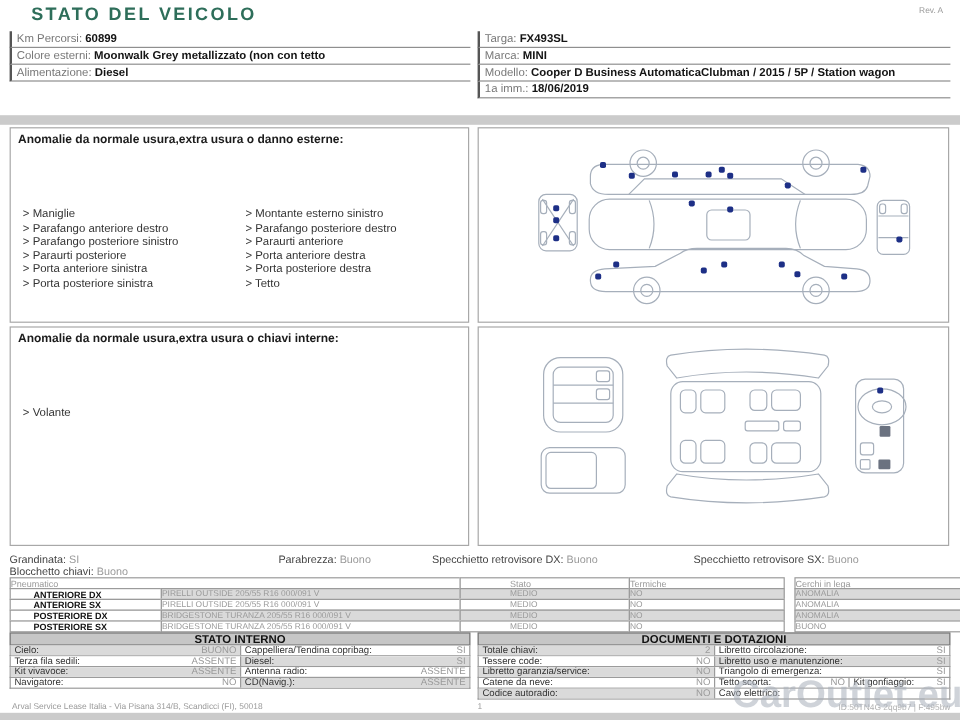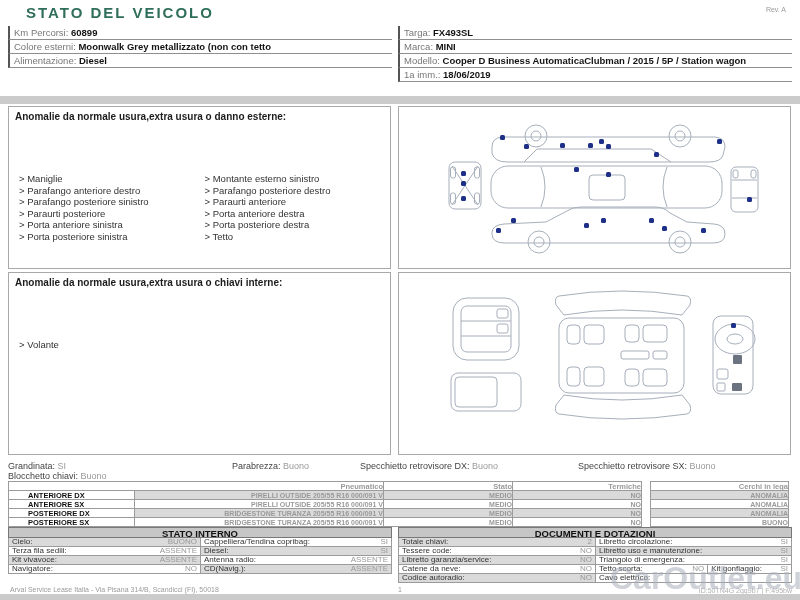--- a/index.html
+++ b/index.html
@@ -43,26 +43,26 @@
   .sline { position:absolute; font-size:9px; white-space:nowrap; }
   .sline .lab { color:#444; }
   .sline .val { color:#9a9a9a; }
 
   
   .ttable { position:absolute; left:8px; top:481px; display:flex; font-size:7px; }
   .tsub { display:flex; flex-direction:column; }
   .trow { display:flex; }
   .trow + .trow { margin-top:-1px; }
   .tc { height:10px; line-height:9px; border:1px solid #9b9b9b; overflow:hidden;
-        white-space:nowrap; text-align:right; color:#9a9a9a; background:#fff;font-weight:bold; }
+        white-space:nowrap; text-align:left; color:#9a9a9a; background:#fff; }
   .tc + .tc { margin-left:-1px; }
   .tc.h { color:#9a9a9a; font-size:7.5px; }
   .tc.pos { font-weight:bold; color:#111; font-size:7.5px; text-align:left; padding-left:19px; }
   .tc.gray { background:#dadada; }
-  .w1{width:127px;} .w2{width:250px;} .w3{width:130px;} .w4{width:130px;}
+  .w1{width:127px;} .w2{width:250px;} .w3{width:142px;padding-left:41px;} .w4{width:130px;}
   .w12{width:376px;} .w5{width:139px;}
   .tgap { width:8px; }
 
   
   .btable { position:absolute; top:527px; font-size:8px; }
   #stable { left:8px; width:384px; }
   #dtable { left:398px; width:394px; }
   .bhead { height:11px; line-height:11px; background:#c6c6c6; border:1px solid #777;
            font-weight:bold; text-align:center; font-size:9.5px; color:#111; }
   .brow { display:flex; border:1px solid #9b9b9b; border-top:none; height:9px;

